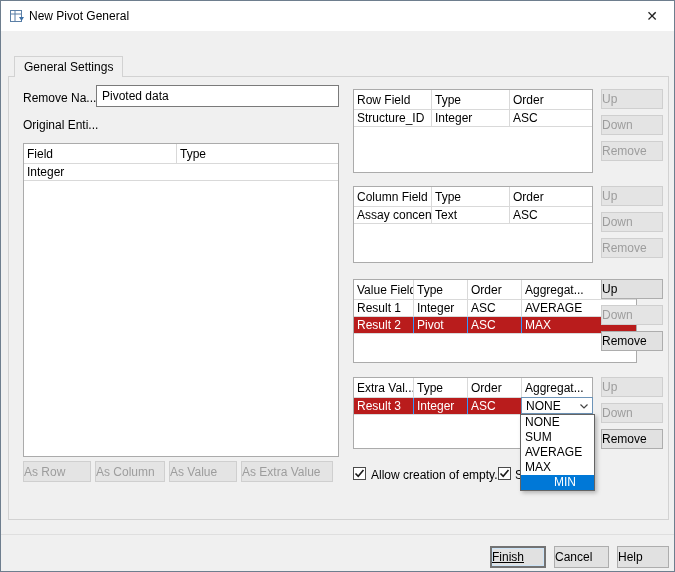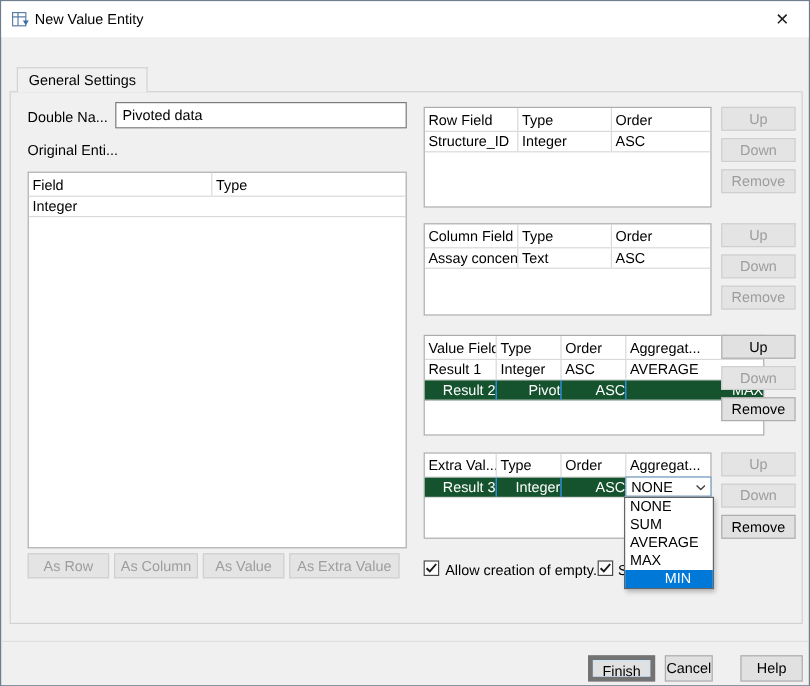--- a/index.html
+++ b/index.html
@@ -51,30 +51,30 @@
   .tr { display:flex; border-bottom:1px solid #d9d9d9; }
   .tr.head { height:20px; }
   .tr.head .td { padding-top:3px; }
   .tr.row { height:17px; }
   .tr.row .td { padding-top:1px; }
   .td {
     border-right:1px solid #d9d9d9;
     padding-left:3px; overflow:hidden; white-space:nowrap;
   }
   .td:last-child { border-right:0; flex:1; }
-  .tr.selected { background:#14532d; color:#fff;text-align:right; }
+  .tr.selected { background:#b91c1c; color:#fff; }
   .tr.selected .td { border-right-color:#3399ff; }
 
   .btn {
     position:absolute;
     background:#e1e1e1; border:1px solid #adadad;
-    text-align:center; color:#000; line-height:18px;
+    text-align:left; color:#000; line-height:18px;
   }
   .btn.dis { color:#9d9d9d; border-color:#cfcfcf; background:#e4e4e4; }
-  .btn.default-btn { border:4px solid #737373; box-shadow: inset 0 0 0 1px #cde4f7; }
+  .btn.default-btn { border:2px solid #737373; box-shadow: inset 0 0 0 1px #cde4f7; text-decoration: underline; }
 
   .cellcombo {
     position:absolute; left:520px; top:396px; width:72px; height:17px;
     background:#fff; border:1px solid #6d94b8; z-index:5;
   }
   .cellcombo .val { position:absolute; left:4px; top:1px; }
   .cellcombo .chev { position:absolute; right:4px; top:6px; line-height:0; }
 
   .popup {
     position:absolute; left:519px; top:413px; width:75px;
@@ -100,28 +100,28 @@
 
   <div class="titlebar">
     <span class="app-icon">
       <svg width="16" height="16" viewBox="0 0 16 16">
         <rect x="1.5" y="2.5" width="11" height="11" fill="#ffffff" stroke="#5b7fa6"></rect>
         <line x1="1.5" y1="6" x2="12.5" y2="6" stroke="#5b7fa6"></line>
         <line x1="6" y1="2.5" x2="6" y2="13.5" stroke="#5b7fa6"></line>
         <path d="M10 9 L15 9 L12.5 13 Z" fill="#3b6ea5"></path>
       </svg>
     </span>
-    <span class="win-title">New Value Entity</span>
+    <span class="win-title">New Pivot General</span>
     <div class="close-btn">✕</div>
   </div>
 
   <div class="panel"></div>
   <div class="tab">General Settings</div>
 
-  <span class="flabel" style="left:22px;top:90px">Double Na...</span>
+  <span class="flabel" style="left:22px;top:90px">Remove Na...</span>
   <input class="textbox" style="left: 95px; top: 84px; width: 243px; height: 22px;" value="Pivoted data">
 
   <span class="flabel" style="left:22px;top:117px">Original Enti...</span>
 
   <div class="tbl" style="left:22px;top:142px;width:316px;height:314px">
     <div class="tr head">
       <div class="td" style="width:153px">Field</div>
       <div class="td">Type</div>
     </div>
     <div class="tr row">
@@ -234,16 +234,16 @@
   <div class="popup">
     <div class="opt">NONE</div>
     <div class="opt">SUM</div>
     <div class="opt">AVERAGE</div>
     <div class="opt">MAX</div>
     <div class="opt highlighted">MIN</div>
   </div>
 
   <div class="sep"></div>
   <button class="btn default-btn" style="left:489px;top:545px;width:56px;height:22px">Finish</button>
-  <button class="btn" style="left:553px;top:545px;width:40px;height:22px">Cancel</button>
+  <button class="btn" style="left:553px;top:545px;width:55px;height:22px">Cancel</button>
   <button class="btn" style="left:616px;top:545px;width:52px;height:22px">Help</button>
 
 </div>
 
 </body></html>

